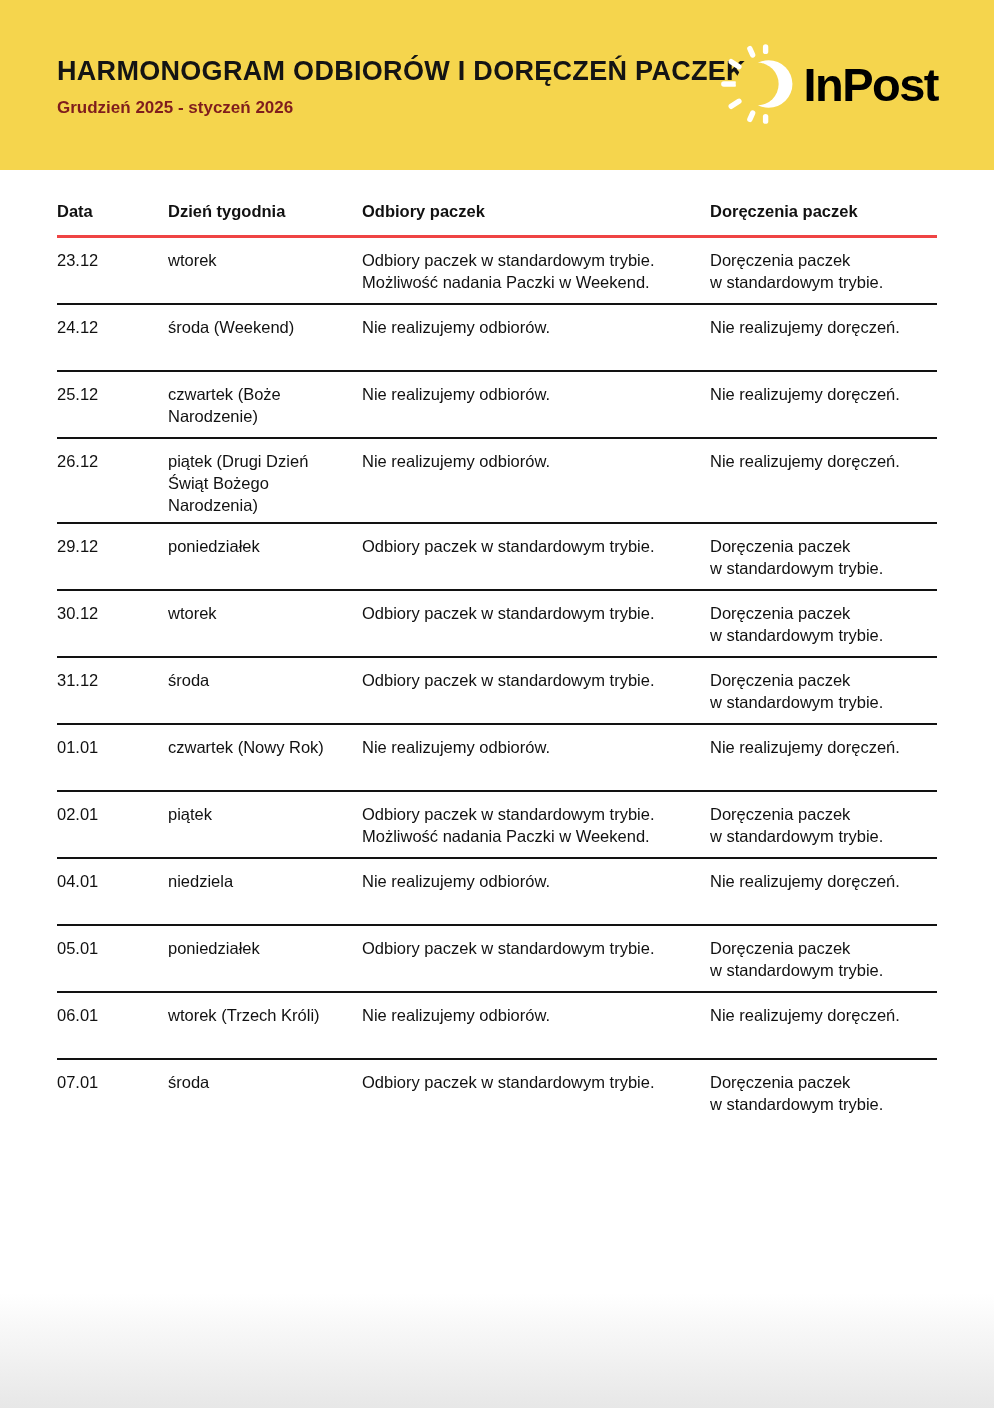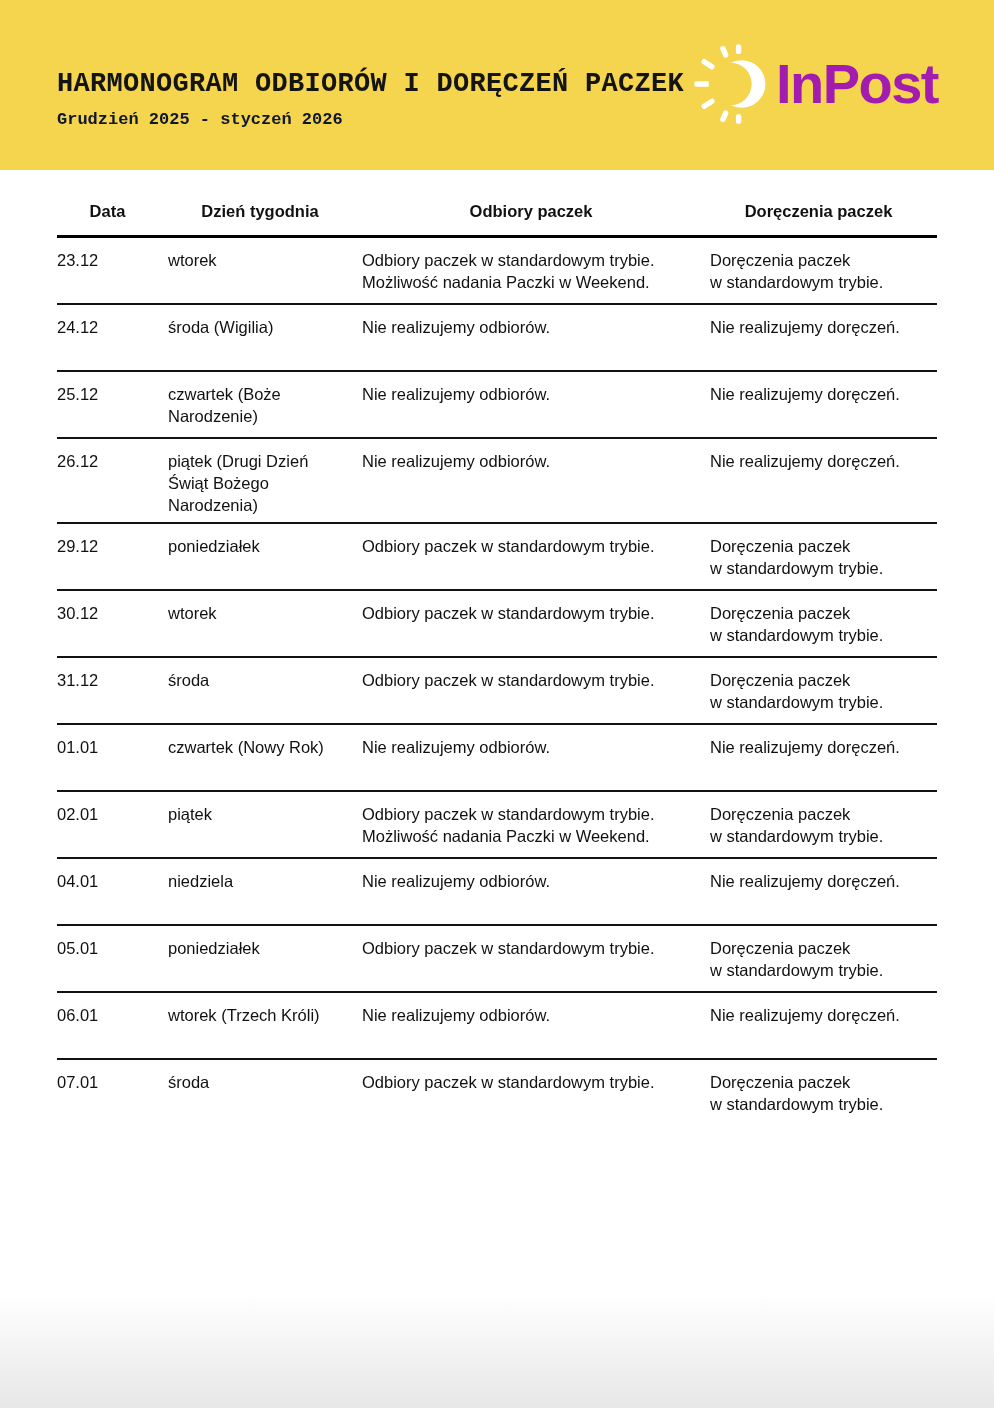--- a/index.html
+++ b/index.html
@@ -17,70 +17,70 @@
     overflow: hidden;
   }
   
   .header-band {
     position: relative;
     height: 170px;
     background: #F5D54D;
     box-sizing: border-box;
     padding: 0 57px;
   }
-  .title-block { position: absolute; left: 57px; top: 69px; font-family: Liberation Mono, monospace; }
+  .title-block { position: absolute; left: 57px; top: 56px; }
   .page-title {
     font-size: 27px;
     font-weight: 800;
     letter-spacing: 0.3px;
     color: #141414;
     white-space: nowrap;
   }
   .page-subtitle {
     margin-top: 11px;
     font-size: 17px;
     font-weight: 700;
-    color: #0f172a;
+    color: #7f1d1d;
   }
   
   .logo {
     position: absolute;
     right: 56px;
     top: 38px;
     display: flex;
     align-items: center;
   }
   .logo svg { display: block; }
   .logo-text {
-    font-size: 56px;
+    font-size: 47px;
     font-weight: 700;
     letter-spacing: -1.5px;
-    color: #a21caf;
+    color: #000000;
     margin-left: 2px;
     line-height: 1;
   }
   
   .content { padding: 0 57px; }
   table.schedule {
     width: 100%;
     border-collapse: collapse;
     margin-top: 26px;
     table-layout: fixed;
   }
   col.c-date { width: 111px; }
   col.c-day  { width: 194px; }
   col.c-pick { width: 348px; }
   col.c-del  { width: 227px; }
   thead th {
-    text-align: center;
+    text-align: left;
     vertical-align: top;
     font-size: 16.5px;
     font-weight: 700;
     padding: 6px 10px 14px 0;
-    border-bottom: 3px solid #000000;
+    border-bottom: 3px solid #ef4444;
   }
   tbody tr { height: 67px; }
   tbody td {
     vertical-align: top;
     font-size: 16.5px;
     font-weight: 400;
     line-height: 22px;
     padding: 11px 14px 6px 0;
     border-bottom: 2px solid #121212;
     white-space: pre-line;
@@ -150,21 +150,21 @@
           <tr>
     <td>23.12</td>
     <td>wtorek</td>
     <td>Odbiory paczek w standardowym trybie.
 Możliwość nadania Paczki w Weekend.</td>
     <td>Doręczenia paczek
 w standardowym trybie.</td>
   </tr>
           <tr>
     <td>24.12</td>
-    <td>środa (Wigilia)</td>
+    <td>środa (Weekend)</td>
     <td>Nie realizujemy odbiorów.</td>
     <td>Nie realizujemy doręczeń.</td>
   </tr>
           <tr>
     <td>25.12</td>
     <td>czwartek (Boże
 Narodzenie)</td>
     <td>Nie realizujemy odbiorów.</td>
     <td>Nie realizujemy doręczeń.</td>
   </tr>

